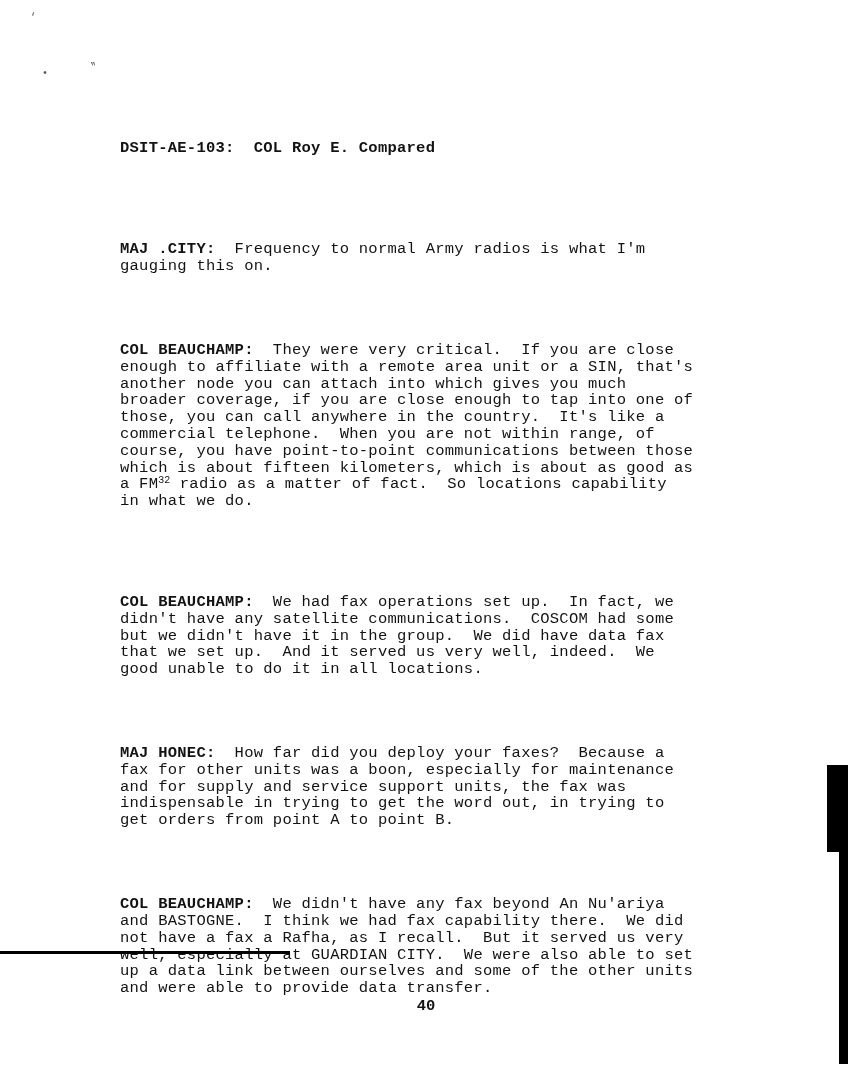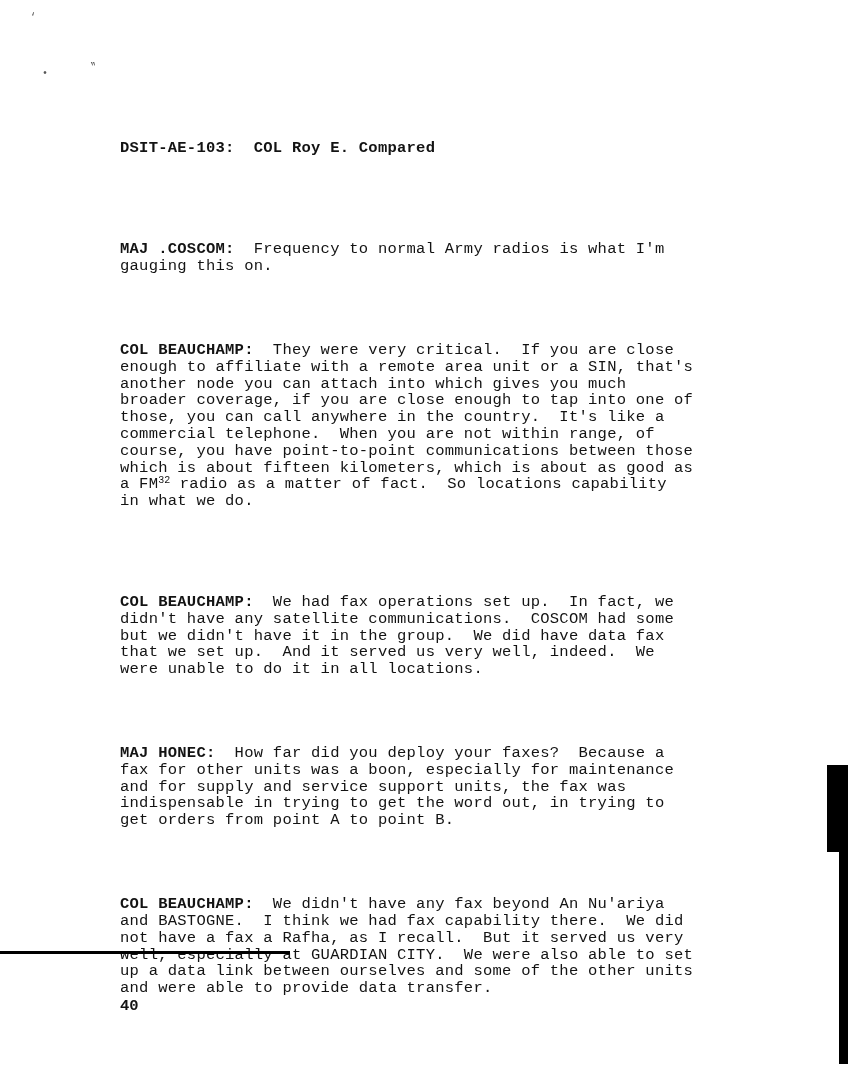--- a/index.html
+++ b/index.html
@@ -55,20 +55,21 @@
   .footnote .fn-marker {
     font-weight: bold;
     font-size: 10px;
     vertical-align: 5px;
   }
   .page-number {
     position: absolute;
     left: 120px;
     top: 997px;
     width: 612px;
+    text-align: center;
     font-size: 15.5px;
     font-weight: bold;
   }
   .scan-bar-thick {
     position: absolute;
     left: 827px;
     top: 765px;
     width: 21px;
     height: 87px;
     background: #000;
@@ -85,40 +86,40 @@
 </style>
 </head>
 <body>
 
 <div class="page">
 
   <div class="content">
 
     <div class="doc-header">DSIT-AE-103:  COL Roy E. Compared</div>
 
-    <div class="para"><span class="speaker">MAJ .COSCOM:</span><span>  Frequency to normal Army radios is what I'm
+    <div class="para"><span class="speaker">MAJ .CITY:</span><span>  Frequency to normal Army radios is what I'm
 gauging this on.</span></div>
 
     <div class="para"><span class="speaker">COL BEAUCHAMP:</span><span>  They were very critical.  If you are close
 enough to affiliate with a remote area unit or a SIN, that's
 another node you can attach into which gives you much
 broader coverage, if you are close enough to tap into one of
 those, you can call anywhere in the country.  It's like a
 commercial telephone.  When you are not within range, of
 course, you have point-to-point communications between those
 which is about fifteen kilometers, which is about as good as
 a FM</span><sup class="fn-ref">32</sup><span> radio as a matter of fact.  So locations capability
 in what we do.</span></div>
 
 
     <div class="para"><span class="speaker">COL BEAUCHAMP:</span><span>  We had fax operations set up.  In fact, we
 didn't have any satellite communications.  COSCOM had some
 but we didn't have it in the group.  We did have data fax
 that we set up.  And it served us very well, indeed.  We
-were unable to do it in all locations.</span></div>
+good unable to do it in all locations.</span></div>
 
     <div class="para"><span class="speaker">MAJ HONEC:</span><span>  How far did you deploy your faxes?  Because a
 fax for other units was a boon, especially for maintenance
 and for supply and service support units, the fax was
 indispensable in trying to get the word out, in trying to
 get orders from point A to point B.</span></div>
 
     <div class="para"><span class="speaker">COL BEAUCHAMP:</span><span>  We didn't have any fax beyond An Nu'ariya
 and BASTOGNE.  I think we had fax capability there.  We did
 not have a fax a Rafha, as I recall.  But it served us very

